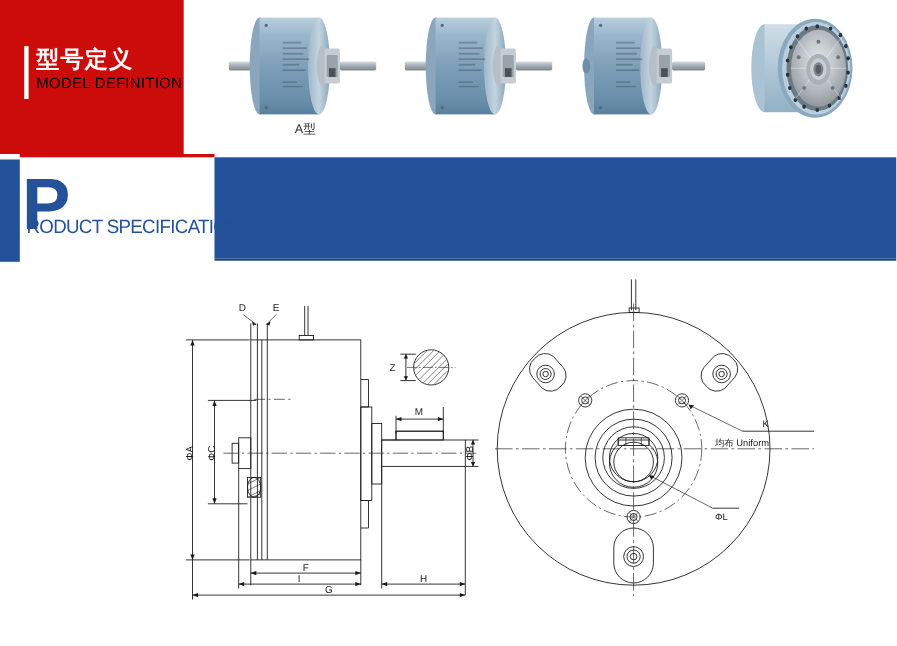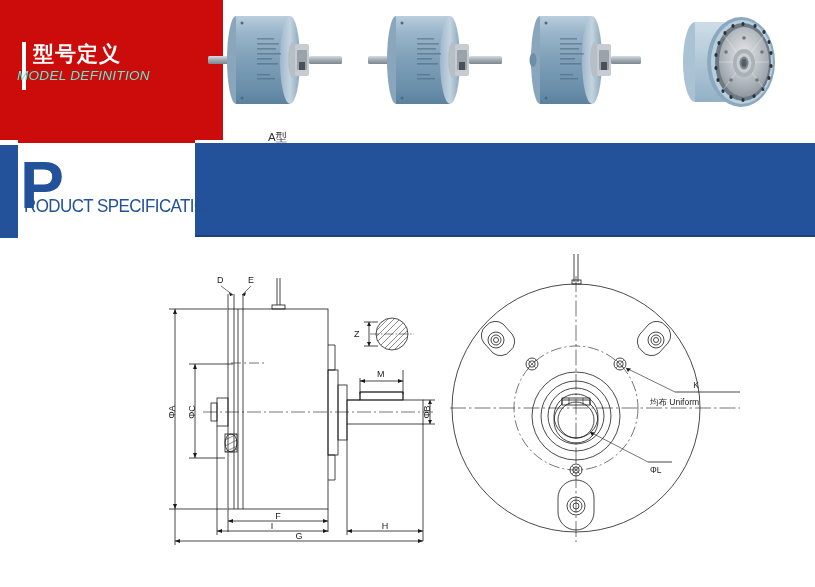--- a/index.html
+++ b/index.html
@@ -17,63 +17,62 @@
 
   
   #header-section {
     position: absolute;
     left: 0; top: 0;
     width: 815px; height: 140px;
   }
   #model-definition-block {
     position: absolute;
     left: 0; top: 0;
-    width: 223px; height: 140px;
+    width: 167px; height: 140px;
     background: #cc0b0b;
   }
   #model-definition-accent {
     position: absolute;
     left: 22px; top: 42px;
     width: 4px; height: 48px;
     background: #ffffff;
   }
   #model-def-title-cn {
     position: absolute;
     left: 33px; top: 40px;
     color: #ffffff;
     font-size: 21px;
     font-weight: bold;
     letter-spacing: 1px;
     white-space: nowrap;
   }
   #model-def-title-en {
     position: absolute;
-    left: 17px; top: 68px;
-    color: #5eead4;
+    left: 33px; top: 68px;
+    color: #000000;
     font-size: 13.5px;
     letter-spacing: 0.3px;
     white-space: nowrap;
-    font-style: italic;
   }
 
   
   .product-item {
     position: absolute;
     top: 6px;
     width: 145px;
     height: 132px;
   }
   .product-photo {
     position: absolute;
     left: 0; top: 0;
     width: 145px; height: 108px;
   }
   .product-label {
     position: absolute;
-    left: 0; top: 124px;
+    left: 0; top: 104px;
     width: 145px;
     text-align: center;
     font-size: 11.5px;
     color: #333333;
   }
 
   
   #spec-section {
     position: absolute;
     left: 0; top: 140px;

